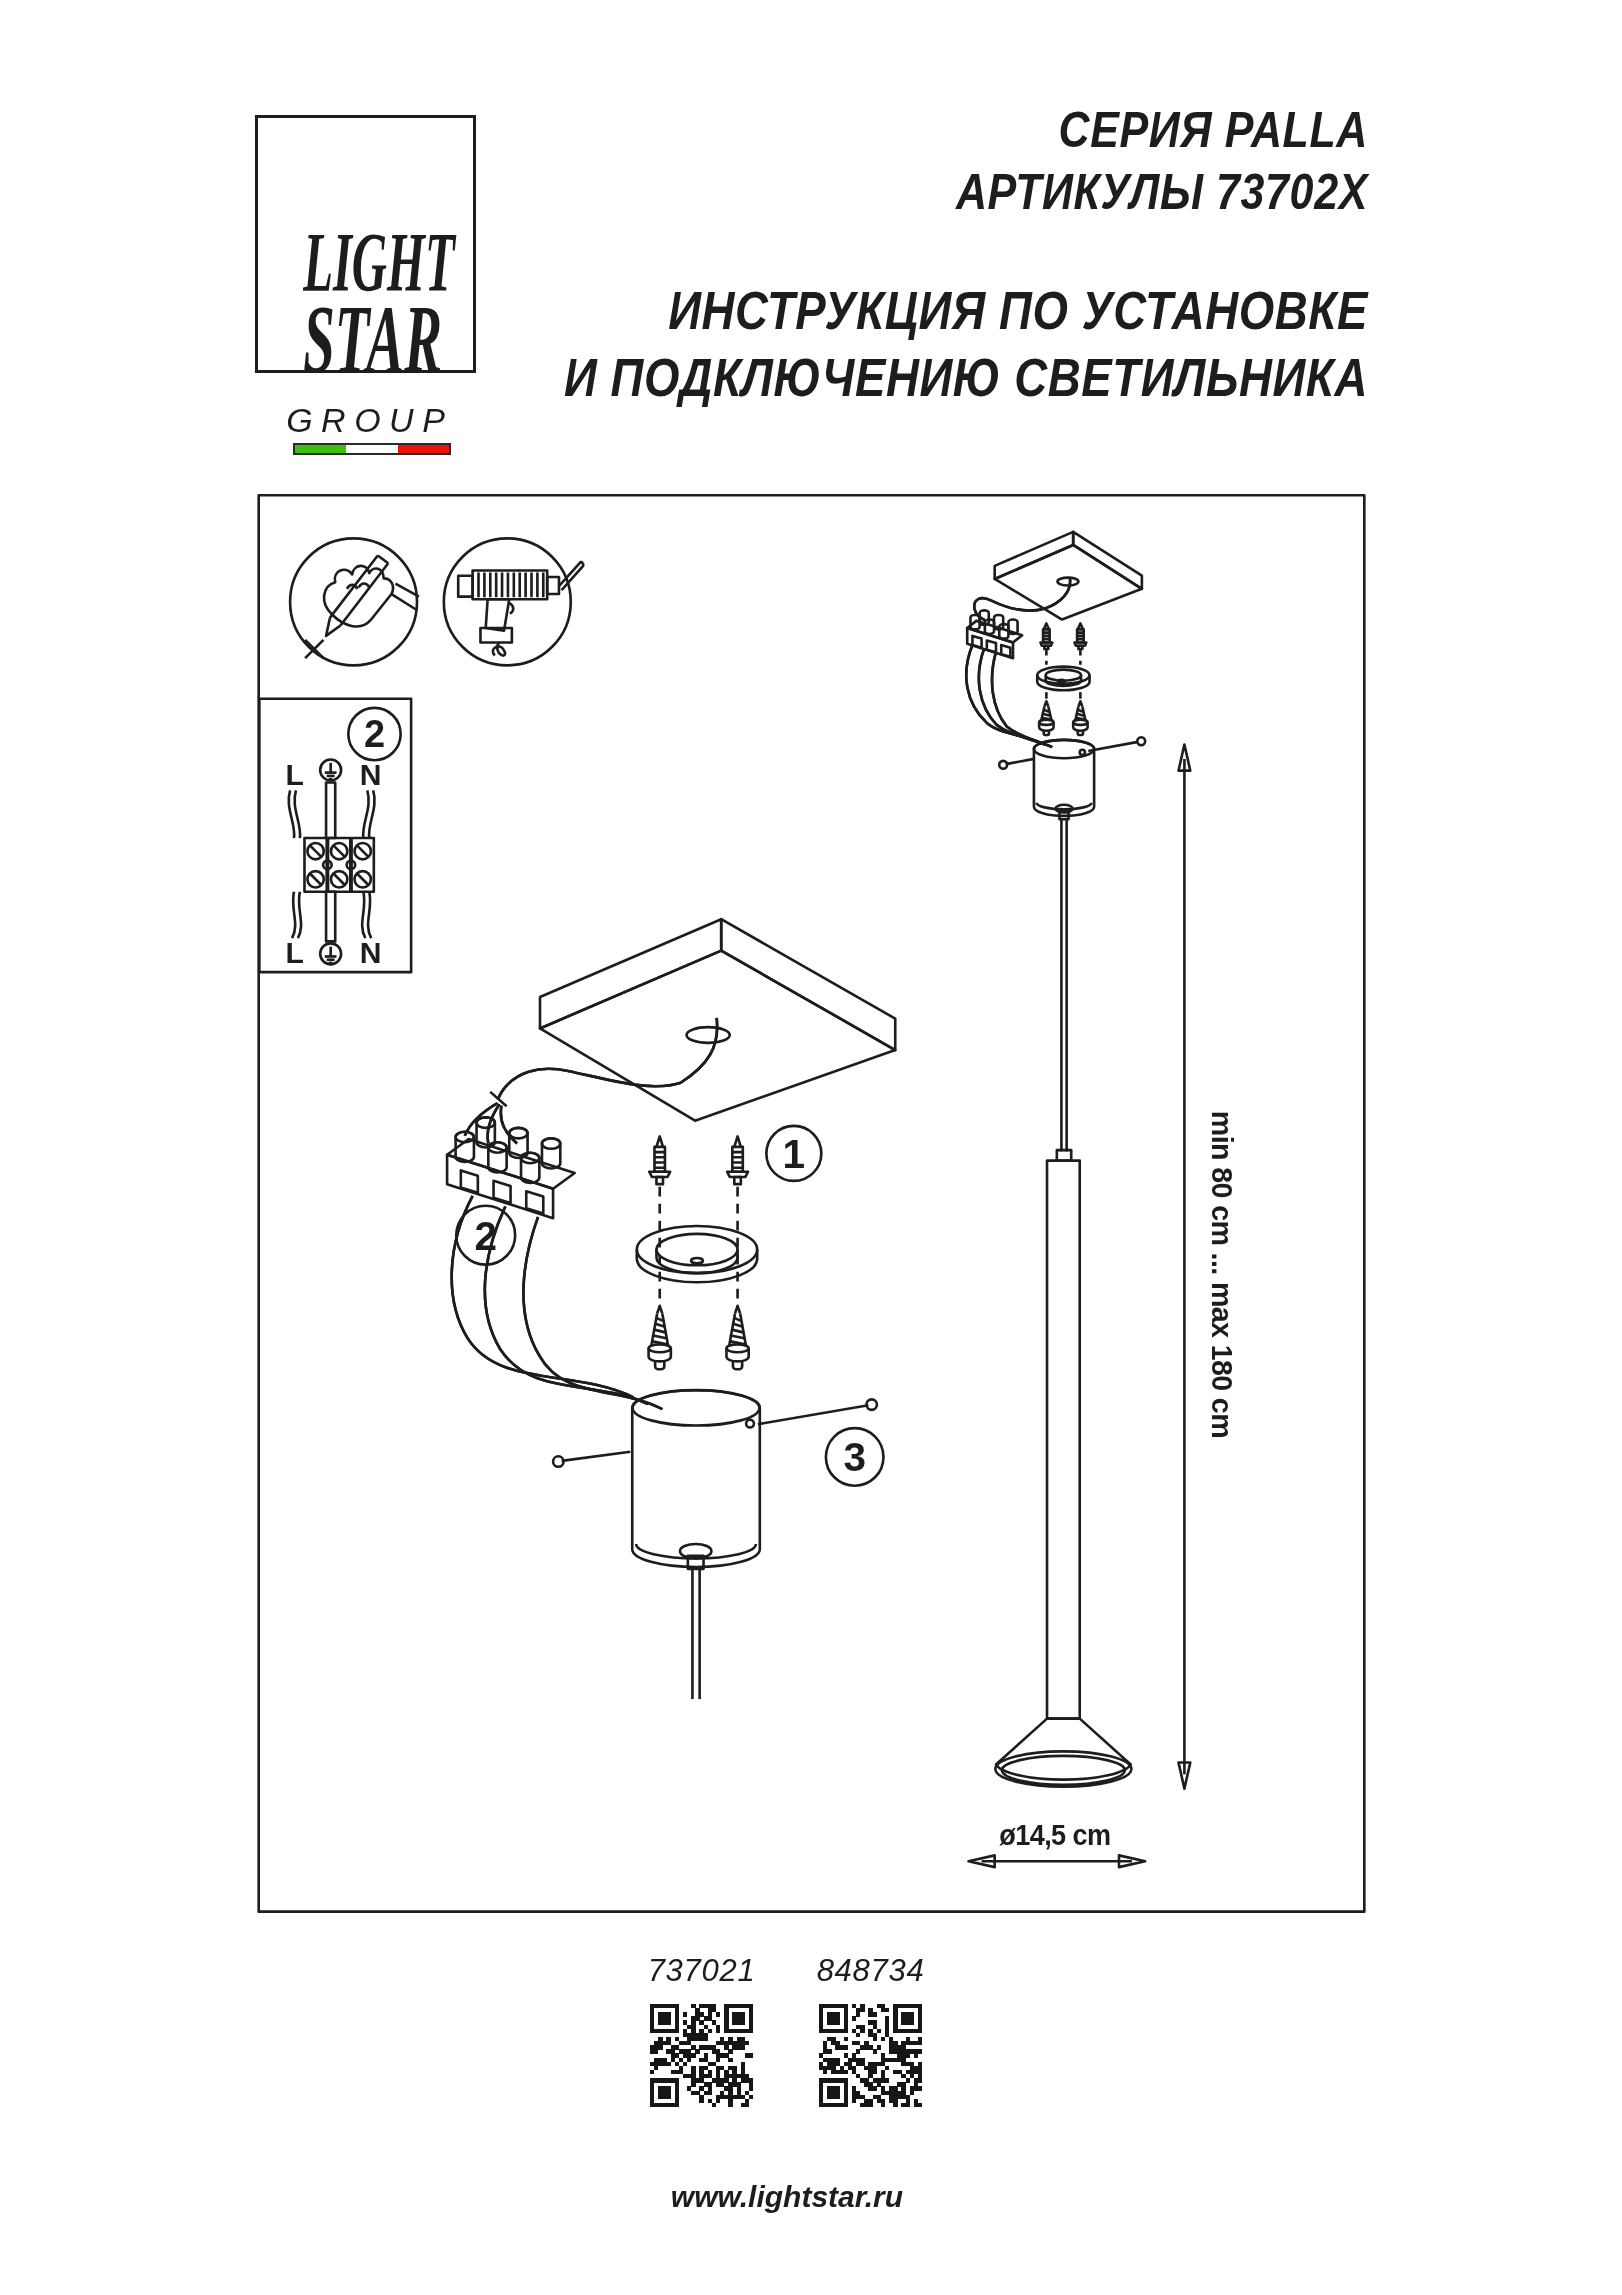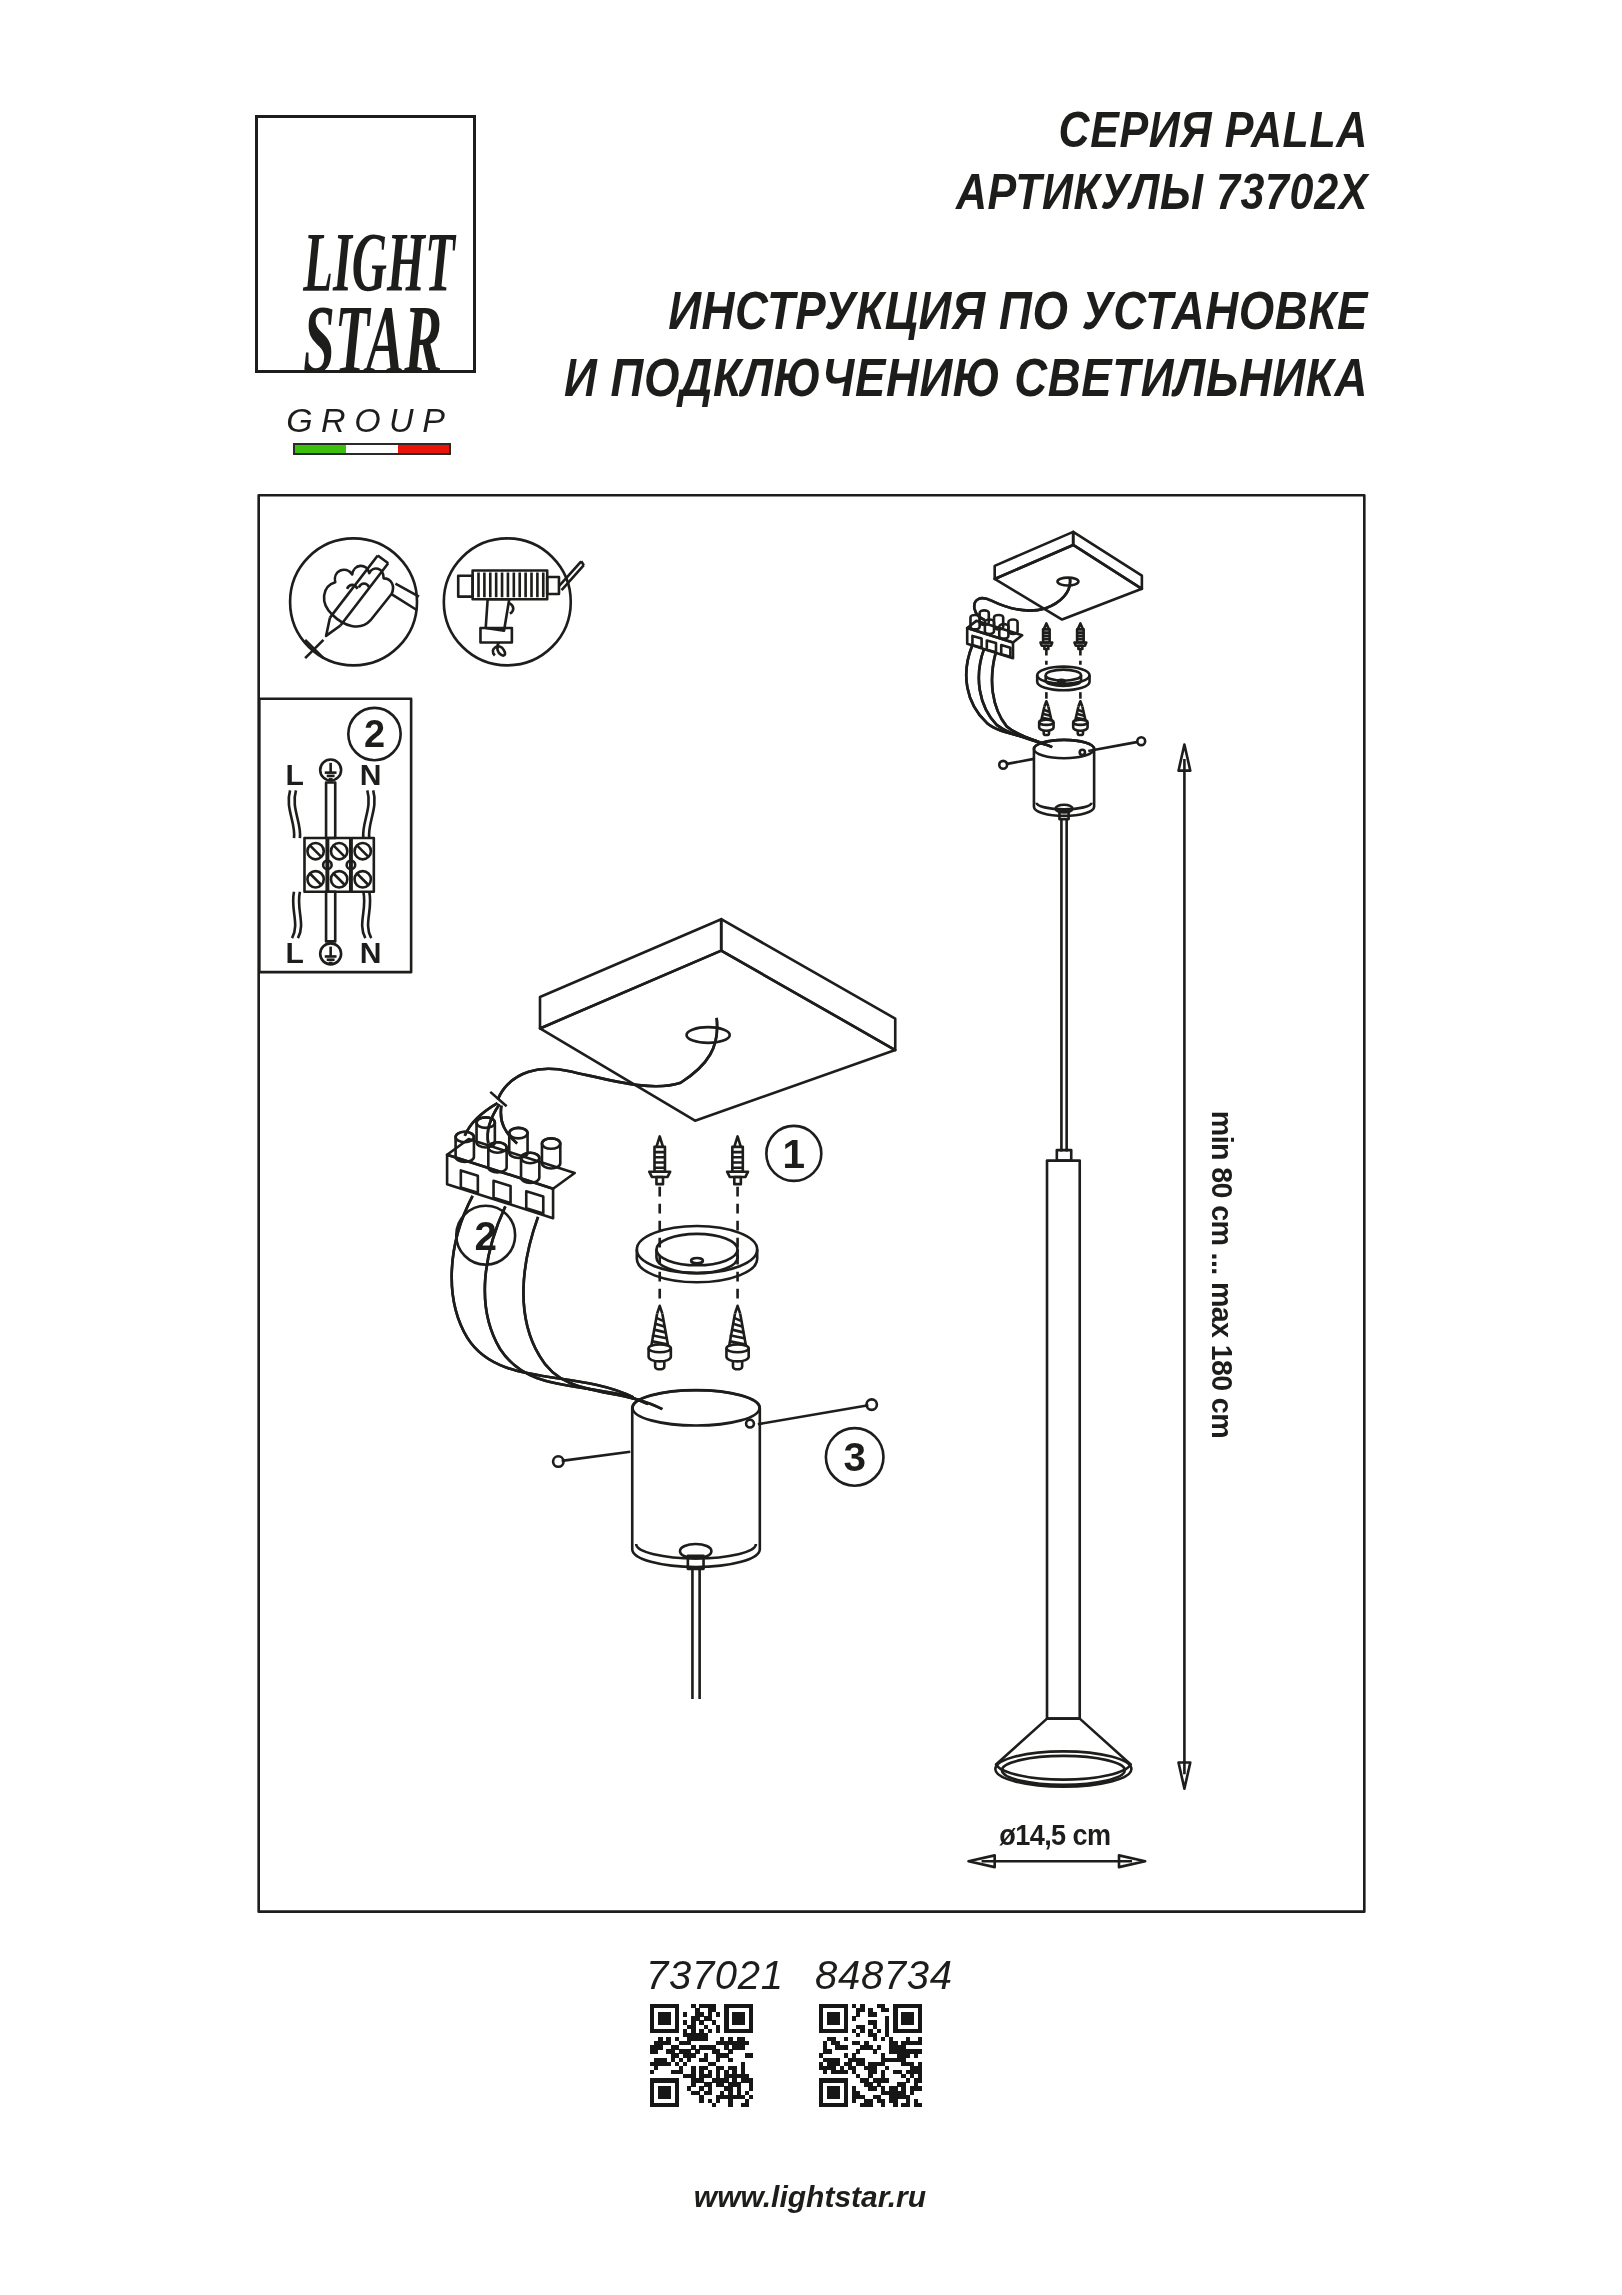--- a/index.html
+++ b/index.html
@@ -39,24 +39,24 @@
   .dim-label{font-size:46px;font-weight:bold;text-anchor:middle;letter-spacing:-1px;}
   .fillw{fill:#fff;}
   .fillink{fill:#1d1d1b;stroke:none;}
   .thin{stroke-width:2.6;}
   .mid{stroke-width:3.4;}
   .bold5{stroke-width:5;}
   .dash{stroke-dasharray:15 11;stroke-width:3.4;}
   .dashS{stroke-dasharray:10 8;stroke-width:2.6;}
 
   
-  .qr-label{width:111px;text-align:center;font-size:40px;letter-spacing:0.7px;}
+  .qr-label{width:111px;text-align:center;font-size:31px;letter-spacing:0.7px;}
   .qr-grid{width:103px;height:103px;}
 
-  .footer{left:787px;top:2180px;transform:translateX(-50%);font-size:30px;font-weight:bold;white-space:nowrap;margin-left:23px;}
+  .footer{left:787px;top:2180px;transform:translateX(-50%);font-size:30px;font-weight:bold;white-space:nowrap;}
 </style>
 </head>
 <body>
 
 <div class="abs logo-box">
   <div class="logo-line logo-light">LIGHT</div>
   <div class="logo-line logo-star">STAR</div>
   <div class="logo-line logo-group">GROUP</div>
   <div class="flag">
     <span style="background: rgb(61, 192, 13);"></span>

